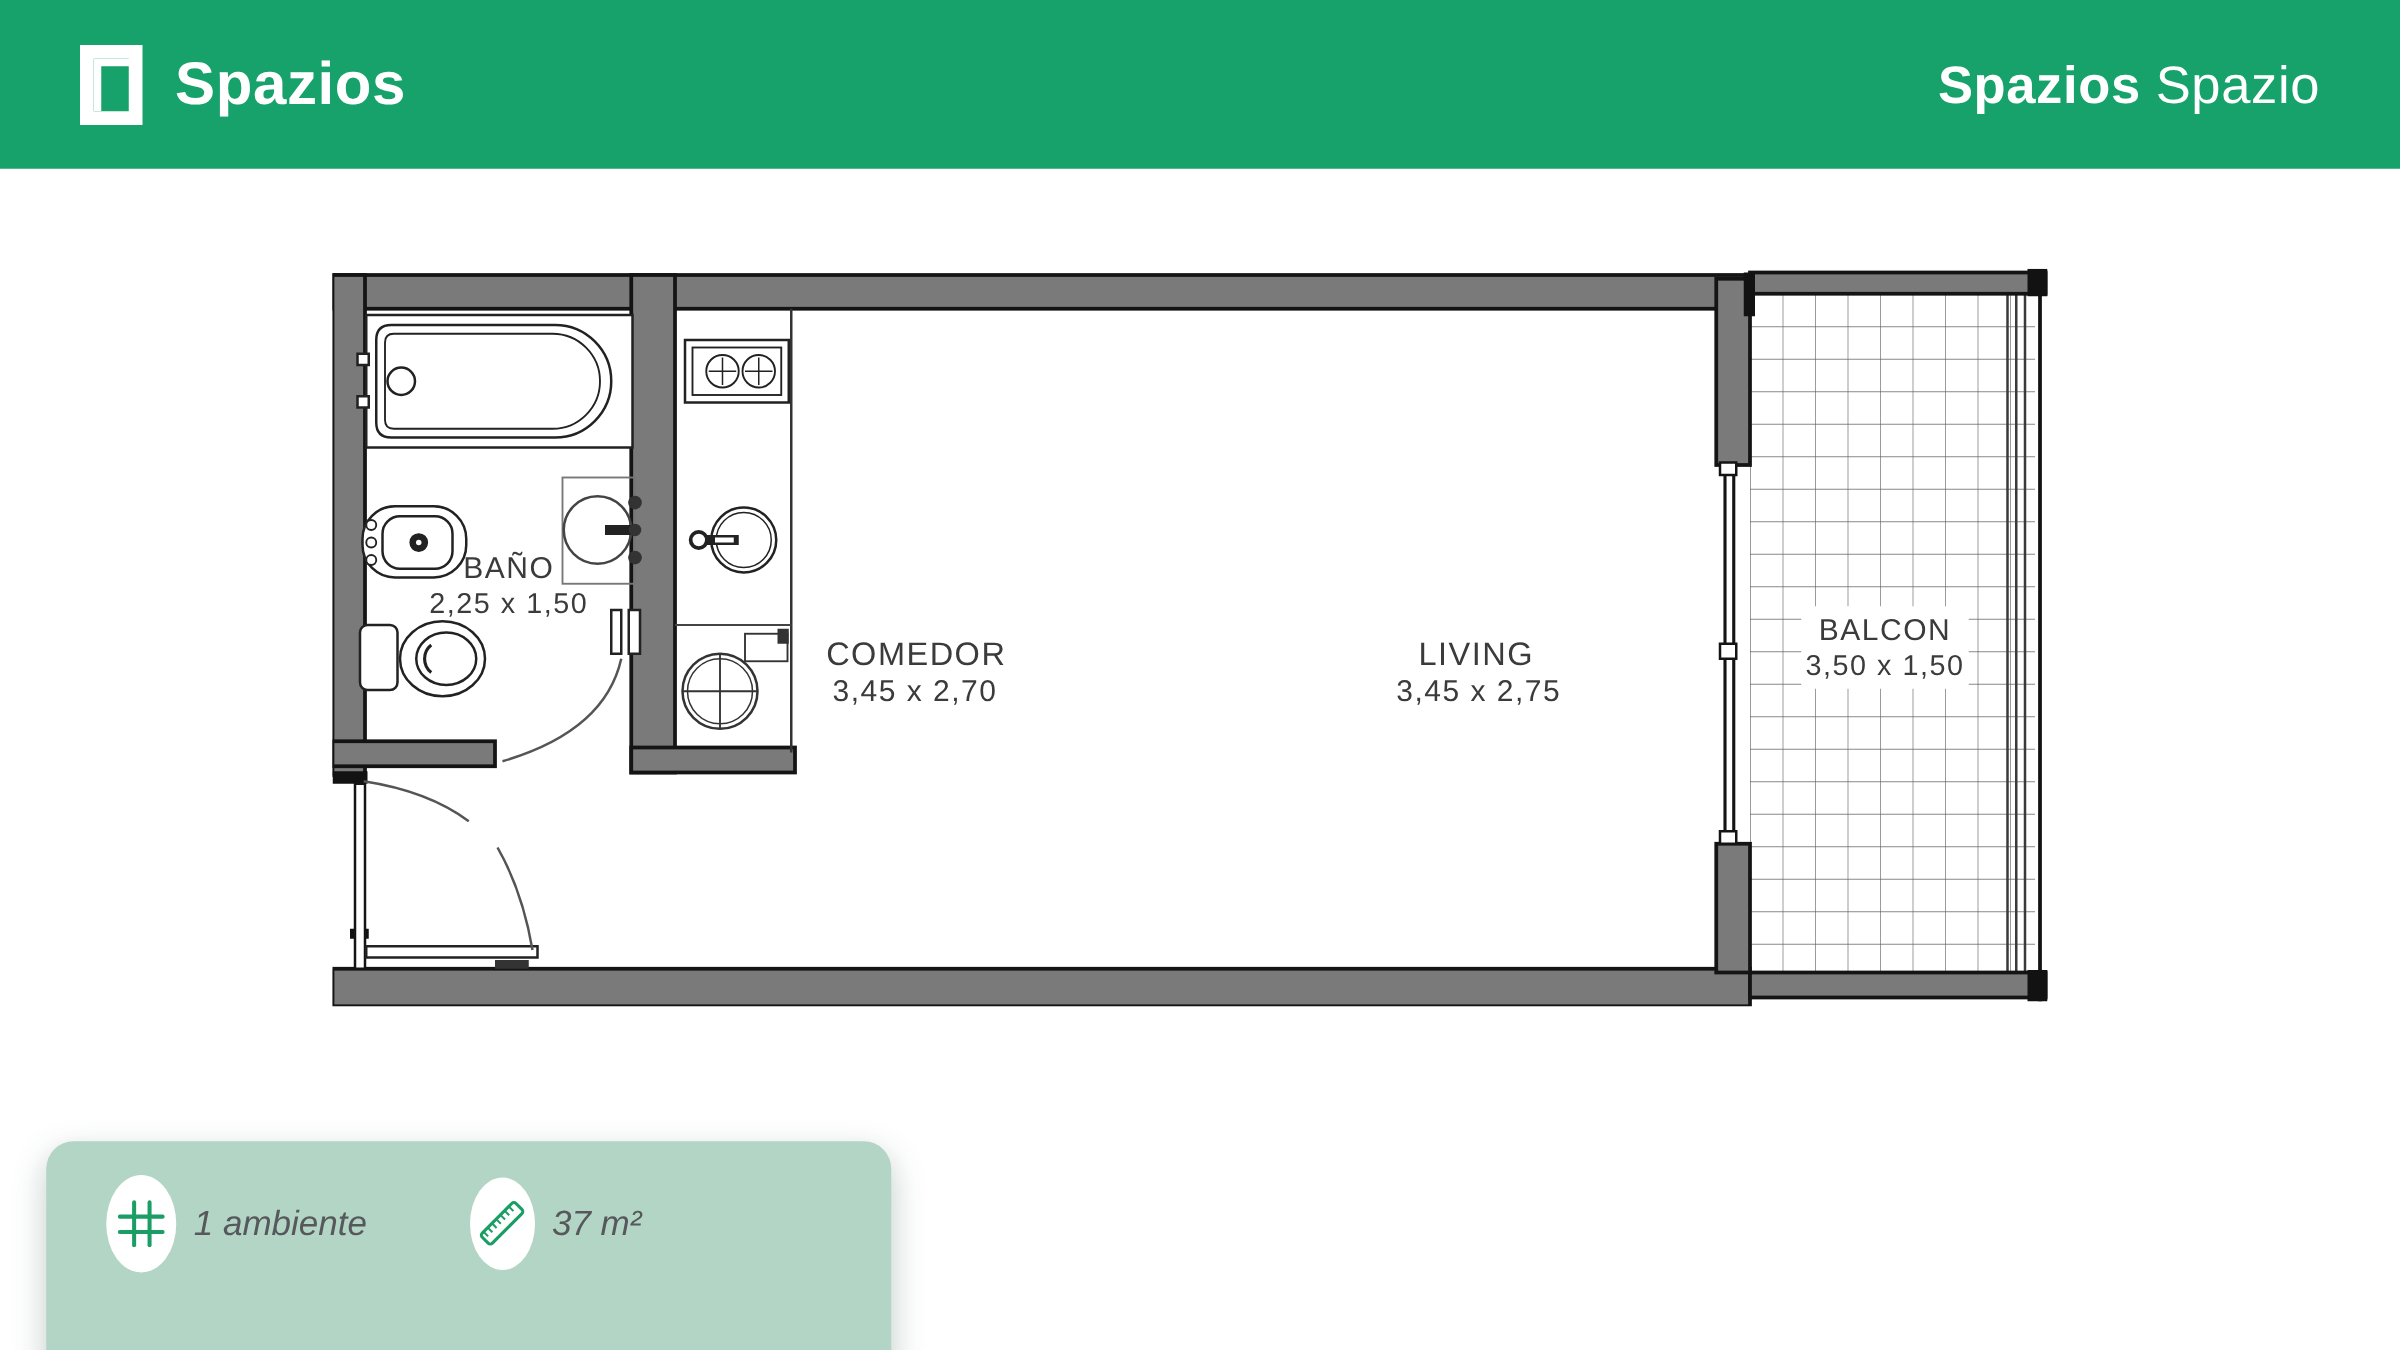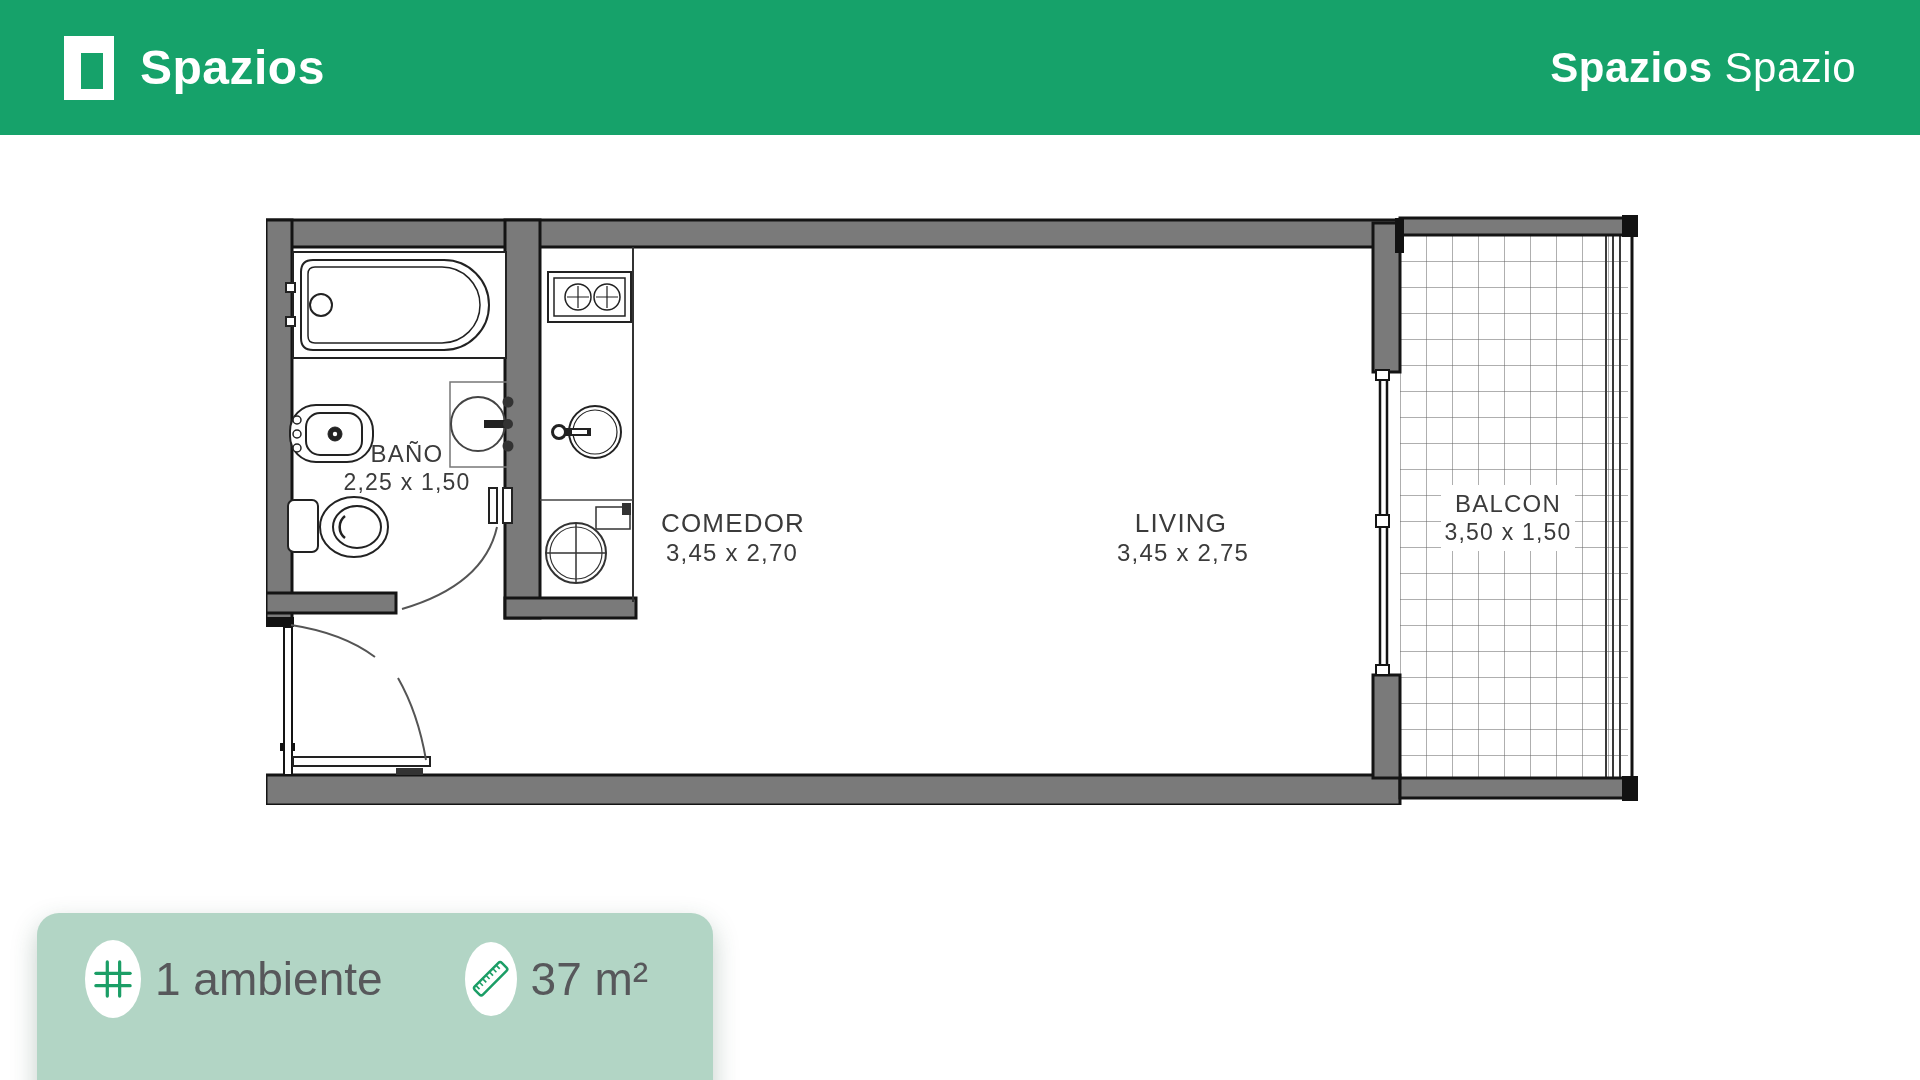--- a/index.html
+++ b/index.html
@@ -38,21 +38,21 @@
     display:flex;align-items:flex-start;padding:26px 0 0 48px;
     box-sizing:border-box;
   }
   .summary-item{display:flex;align-items:center;height:80px;}
   .icon-bubble{
     background:#ffffff;border-radius:50%;display:flex;
     align-items:center;justify-content:center;flex:0 0 auto;
   }
   .bubble-1{width:56px;height:78px;}
   .bubble-2{width:52px;height:74px;margin-left:82px;}
-  .summary-label{color:#57585B;font-size:46px;margin-left:14px;white-space:nowrap;}
+  .summary-label{color:#57585B;font-size:28px;margin-left:14px;white-space:nowrap;font-style:italic;}
 </style>
 </head>
 <body>
 
 <div class="header">
   <div class="brand">
     <div class="logo"></div>
     <div class="brand-name">Spazios</div>
   </div>
   <div class="project-title">

